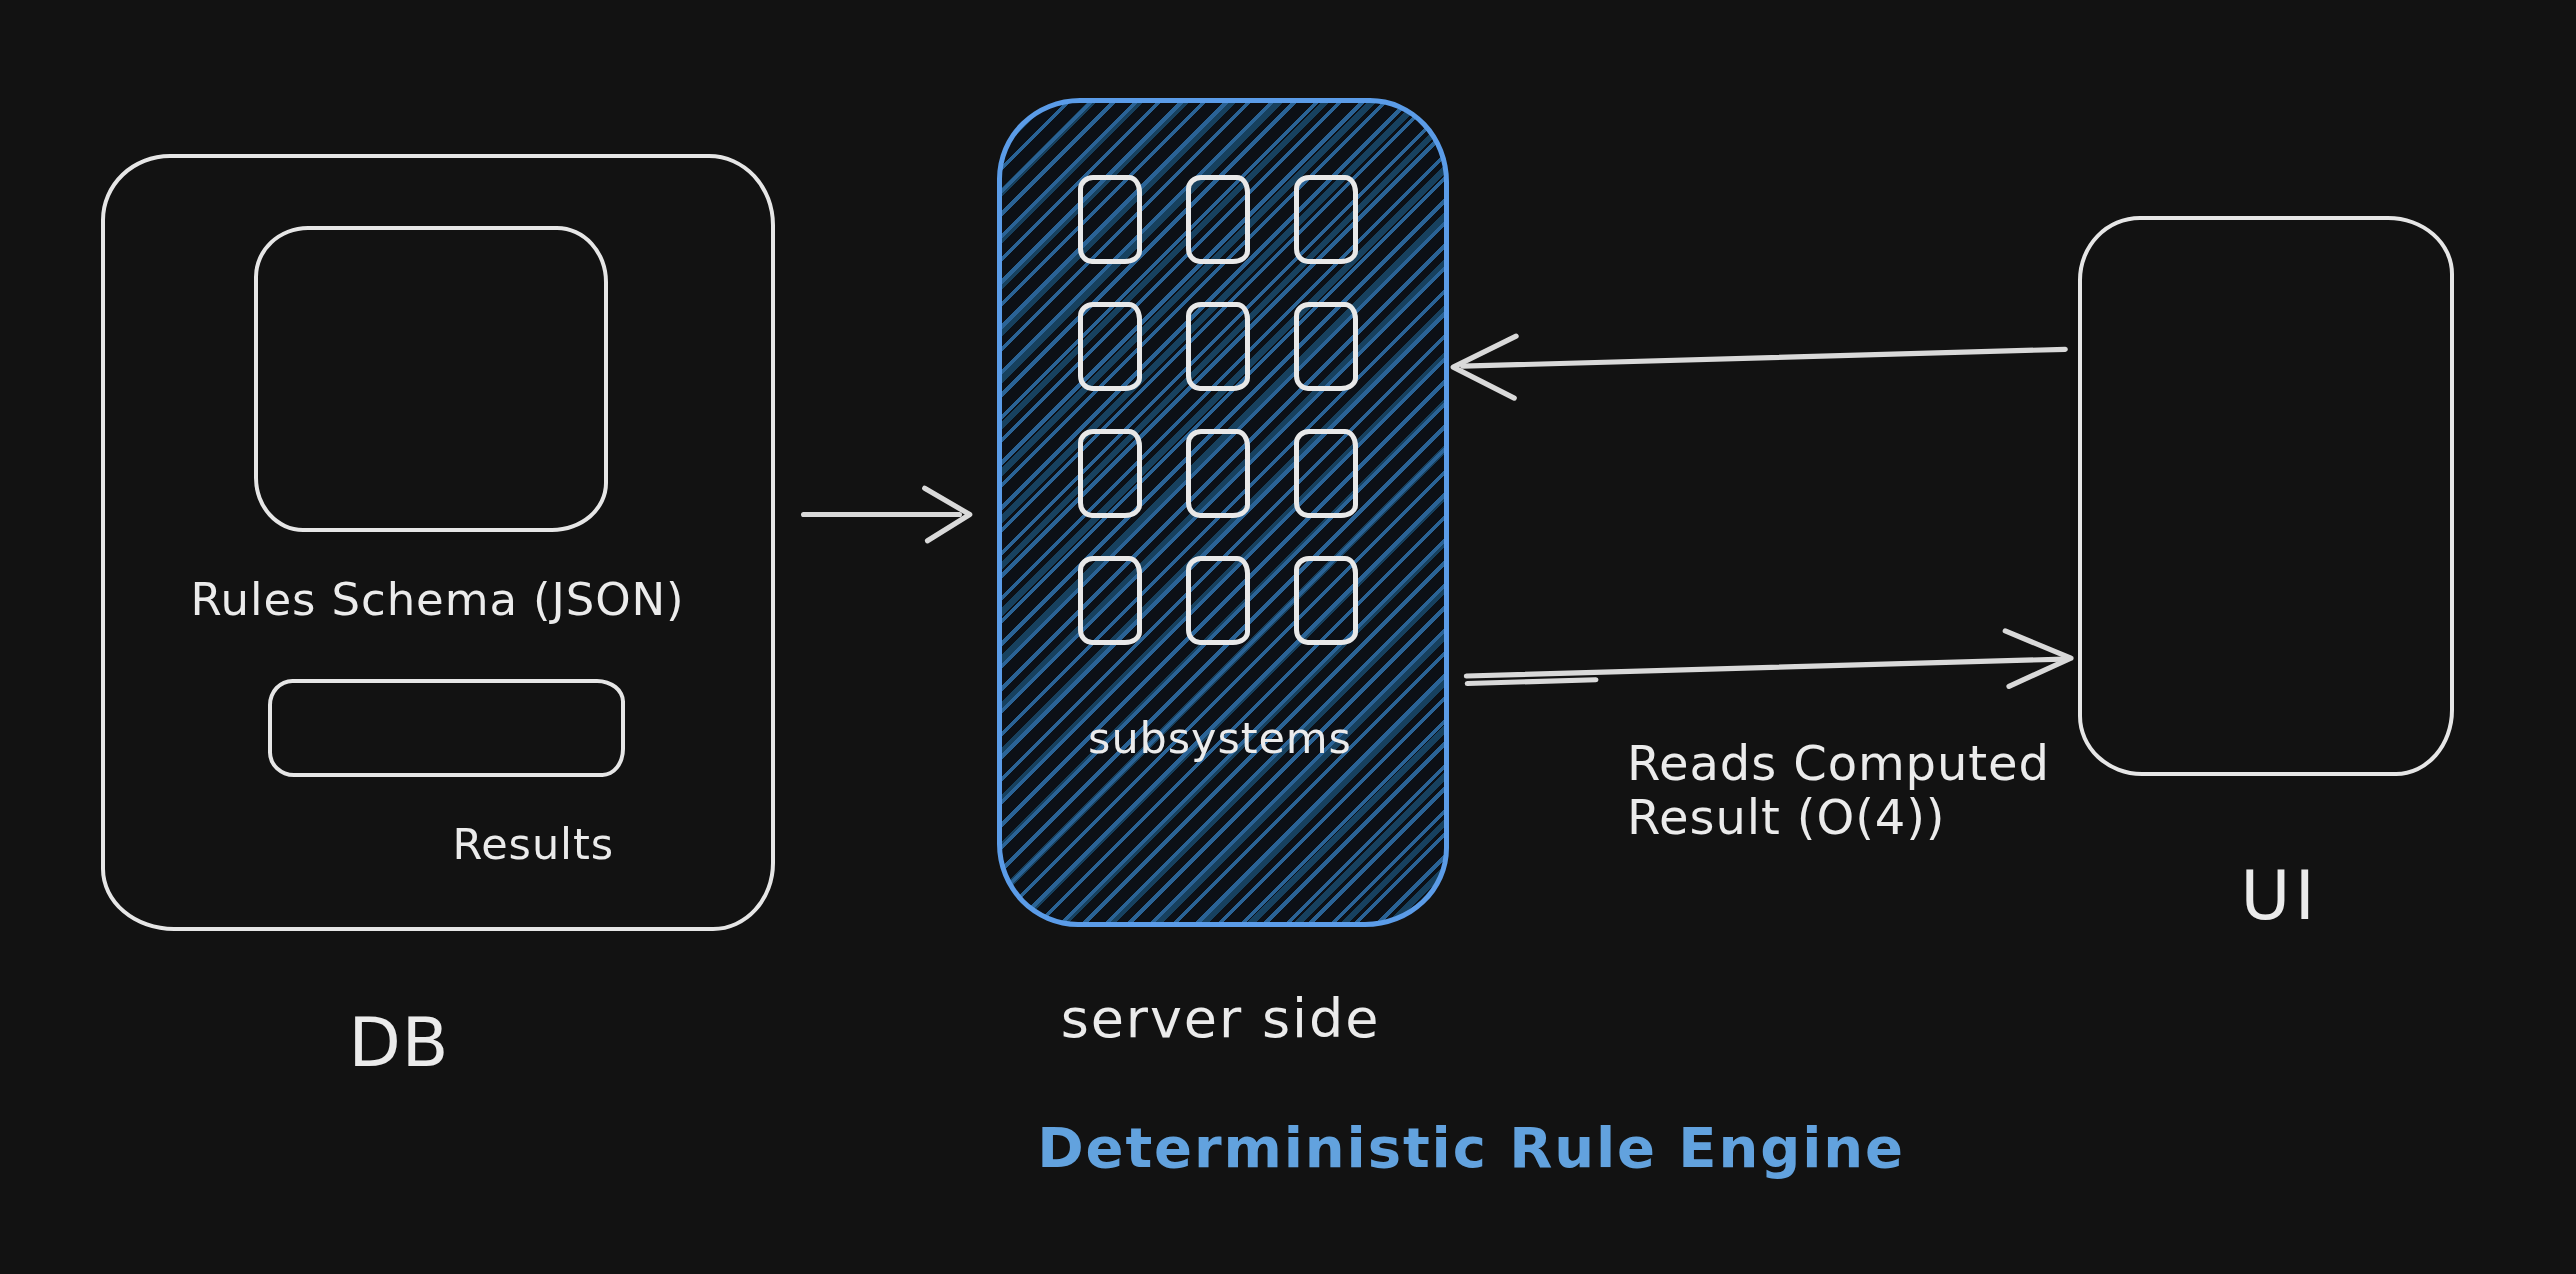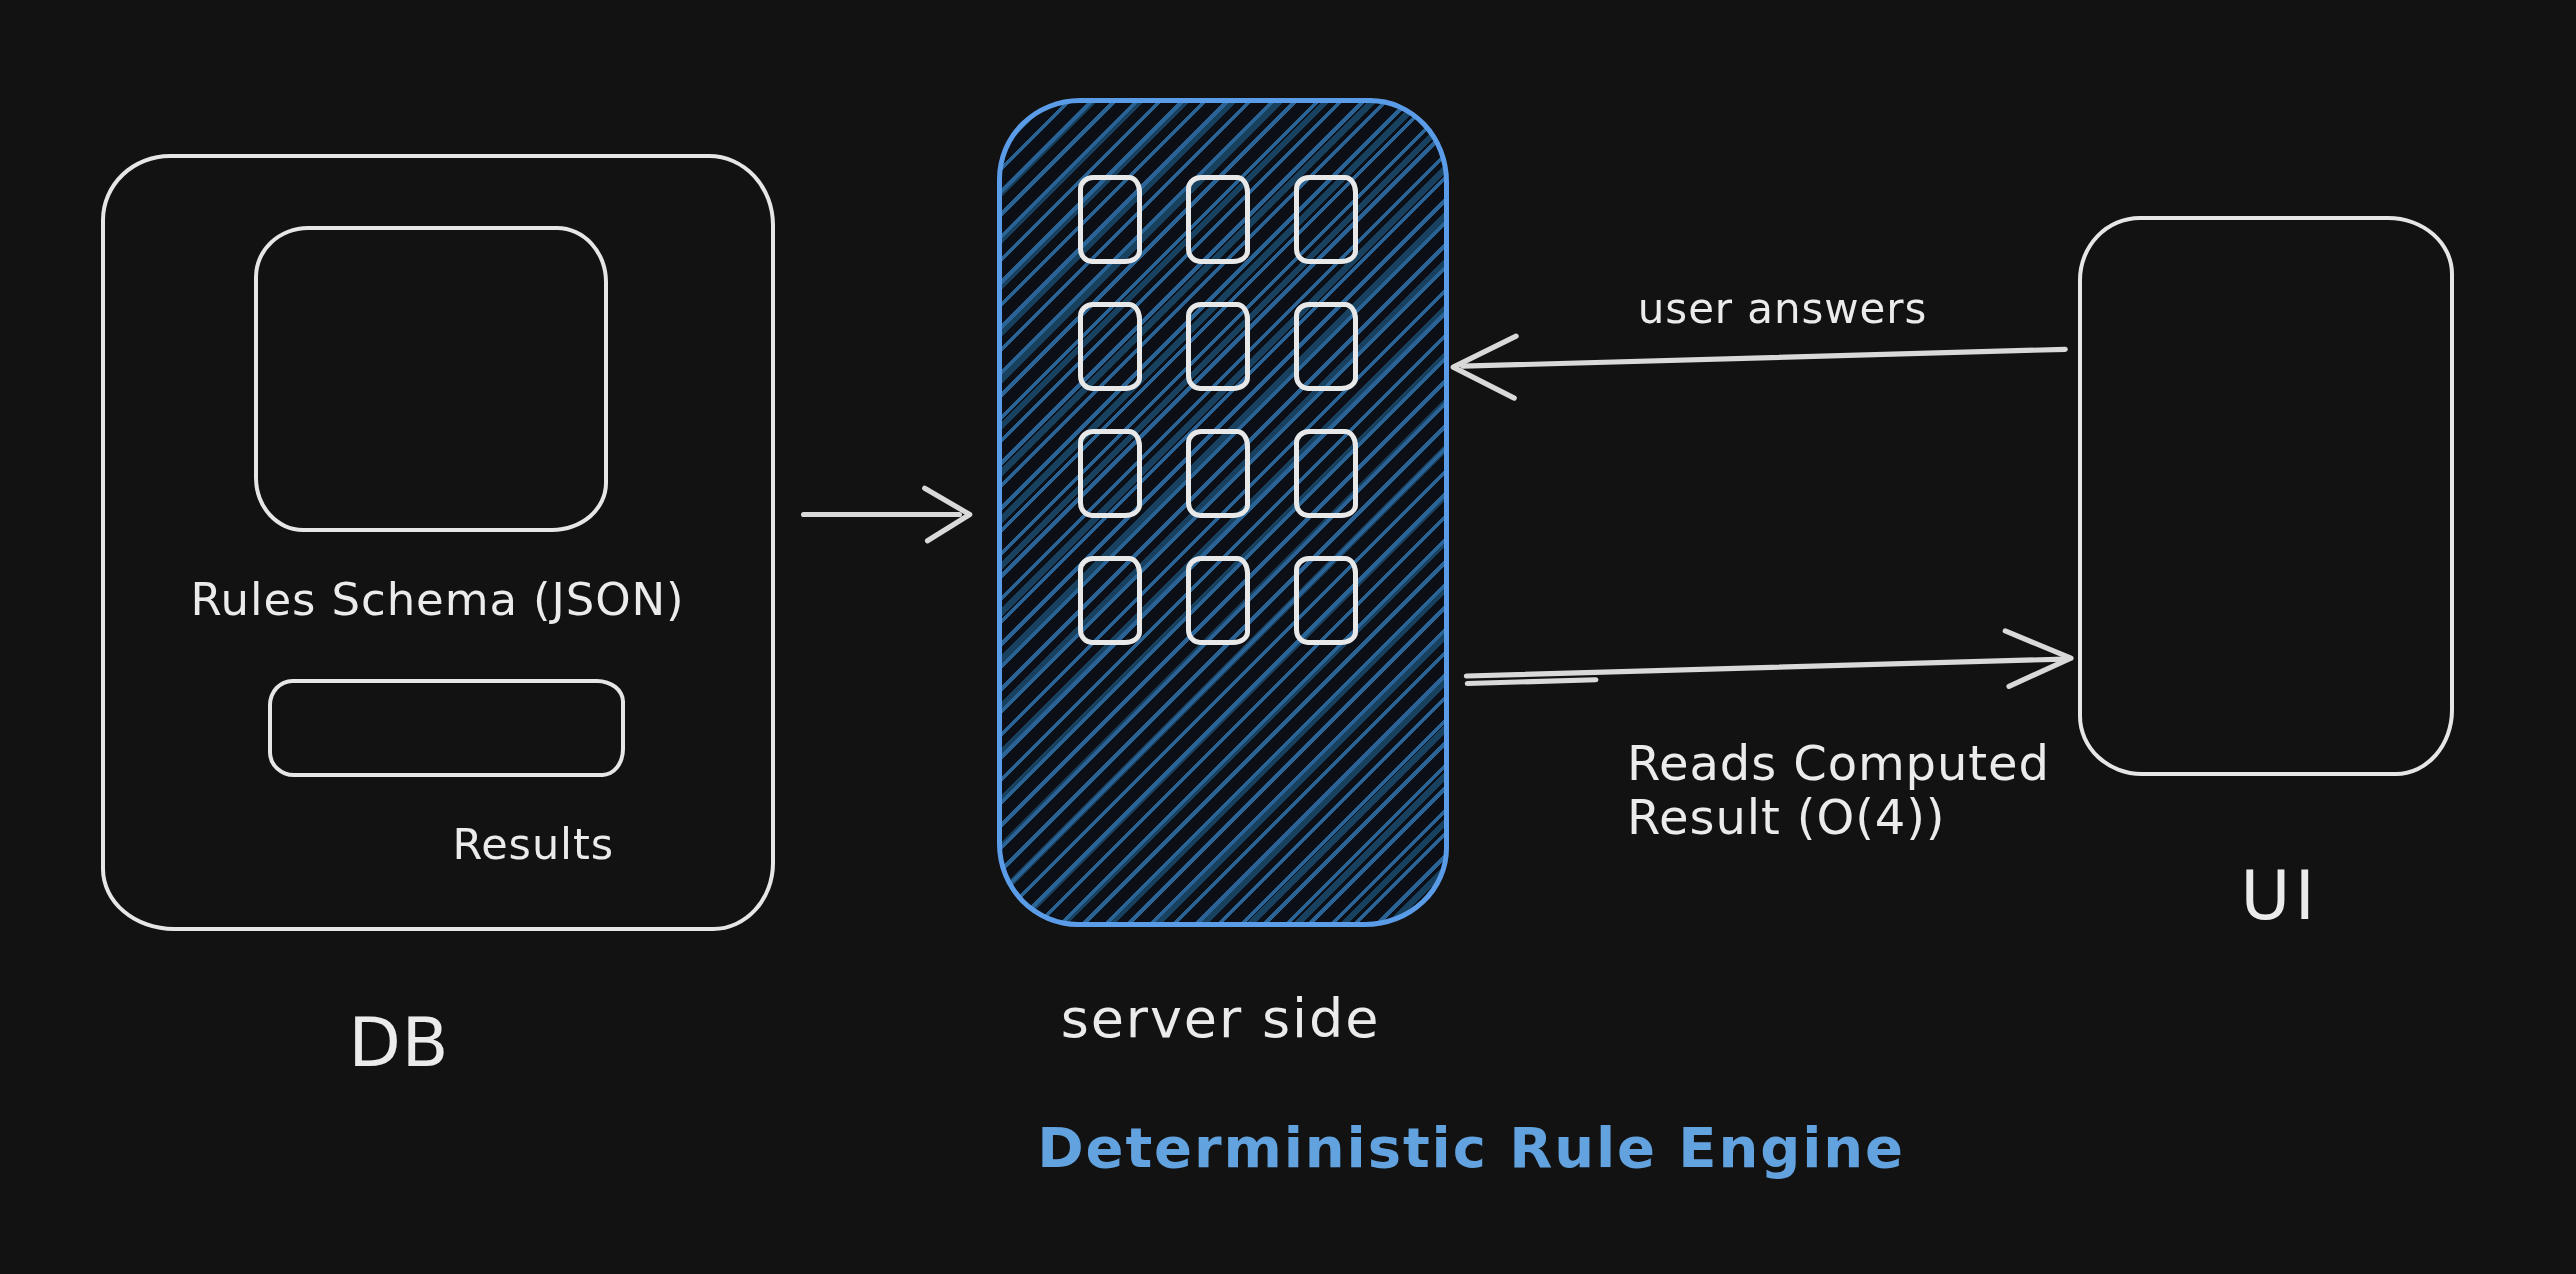--- a/index.html
+++ b/index.html
@@ -100,26 +100,26 @@
       <div class="subsystem-cell"></div>
       <div class="subsystem-cell"></div>
       <div class="subsystem-cell"></div>
       <div class="subsystem-cell"></div>
       <div class="subsystem-cell"></div>
       <div class="subsystem-cell"></div>
       <div class="subsystem-cell"></div>
       <div class="subsystem-cell"></div>
       <div class="subsystem-cell"></div>
     </div>
+  <div class="label subsystems-label">subsystems</div>
   <div class="label server-side-label">server side</div>
 
   <div class="box ui-box"></div>
   <div class="label ui-label">UI</div>
 
-  <div class="label user-answers-label">user answers</div>
   <div class="reads-computed-label">
     <div>Reads Computed</div>
     <div>Result (O(4))</div>
   </div>
 
   <svg class="arrows" viewBox="0 0 2744 1358" xmlns="http://www.w3.org/2000/svg">
     <g>
       <path d="M856 548 L1022 548"></path>
       <path d="M1033 548 L985 520 M1033 548 L988 576"></path>
     </g>

